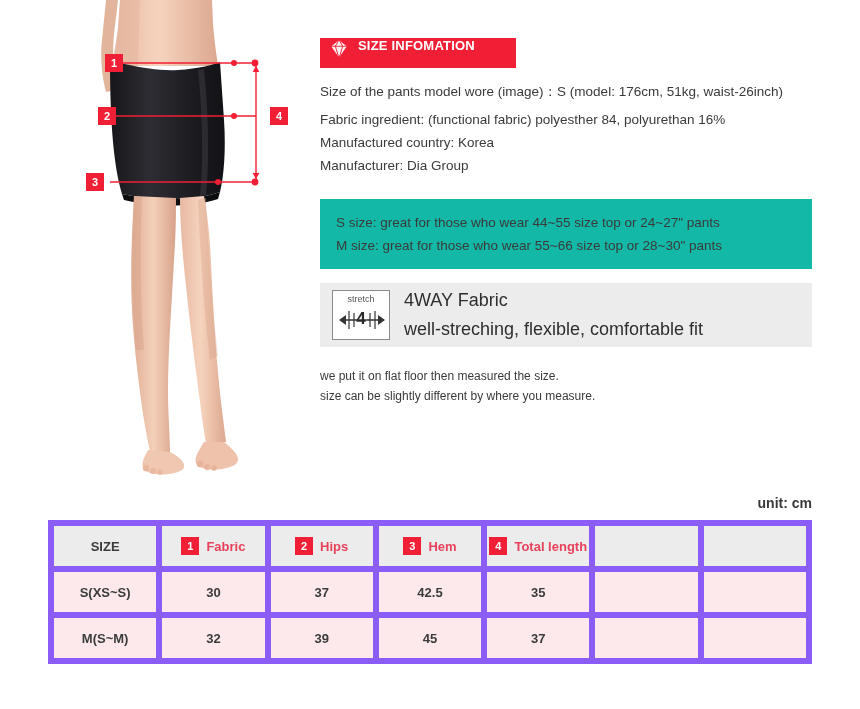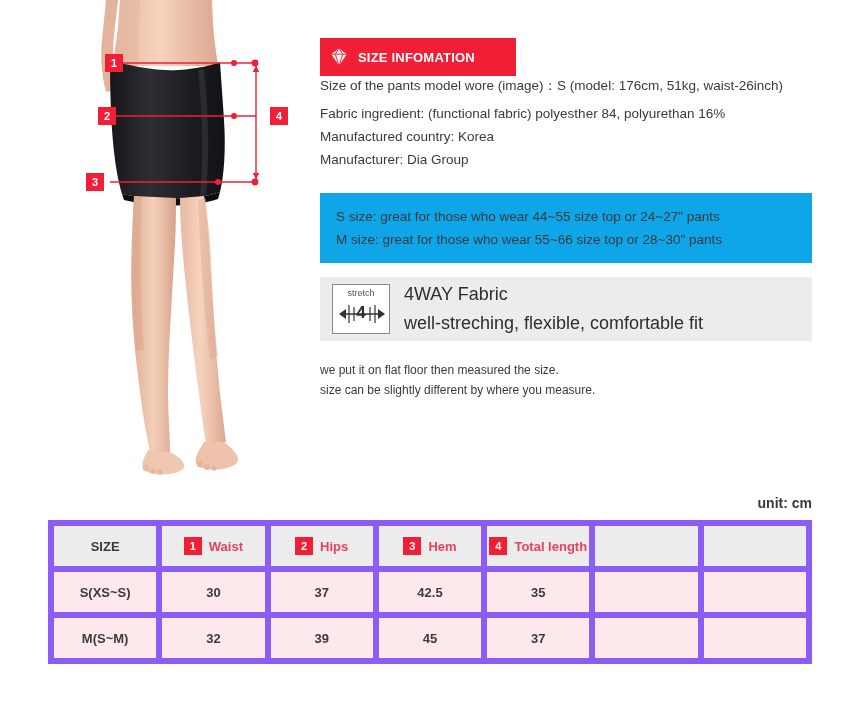--- a/index.html
+++ b/index.html
@@ -57,50 +57,50 @@
   
   .info-col {
     position: absolute;
     left: 320px;
     top: 38px;
     width: 492px;
   }
 
   .size-info-header {
     display: flex;
-    align-items: center;
     width: 196px;
-    height: 38px;
+    height: 30px;
     background: #f01f35;
     color: #ffffff;
     font-size: 13px;
     font-weight: bold;
     letter-spacing: 0.2px;
     padding-left: 8px;
   }
   .diamond-icon {
     width: 22px;
     height: 22px;
     margin-right: 6px;
     flex: 0 0 auto;
   }
   .header-label { padding-left: 2px; }
 
   .info-line {
     font-size: 13.5px;
     color: #3a3a3a;
     line-height: 1.55;
+    margin-top: 14px;
     font-family: "Liberation Sans", sans-serif;
   }
   .info-block { margin-top: 7px; }
   .info-block .info-line { margin-top: 2px; }
 
   .pink-box {
     margin-top: 22px;
-    background: #0ea5e9;
+    background: #14b8a6;
     padding: 12px 14px 12px 16px;
     width: 492px;
   }
   .pink-box .row {
     font-size: 13.5px;
     color: #3a3a3a;
     line-height: 1.72;
   }
 
   .gray-box {
@@ -357,21 +357,21 @@
   <thead>
     <tr>
       <th>
         <div class="th-inner">
           <span class="th-plain">SIZE</span>
         </div>
       </th>
       <th>
         <div class="th-inner">
           <span class="th-badge">1</span>
-          <span class="th-text">Waist</span>
+          <span class="th-text">Fabric</span>
         </div>
       </th>
       <th>
         <div class="th-inner">
           <span class="th-badge">2</span>
           <span class="th-text">Hips</span>
         </div>
       </th>
       <th>
         <div class="th-inner">

